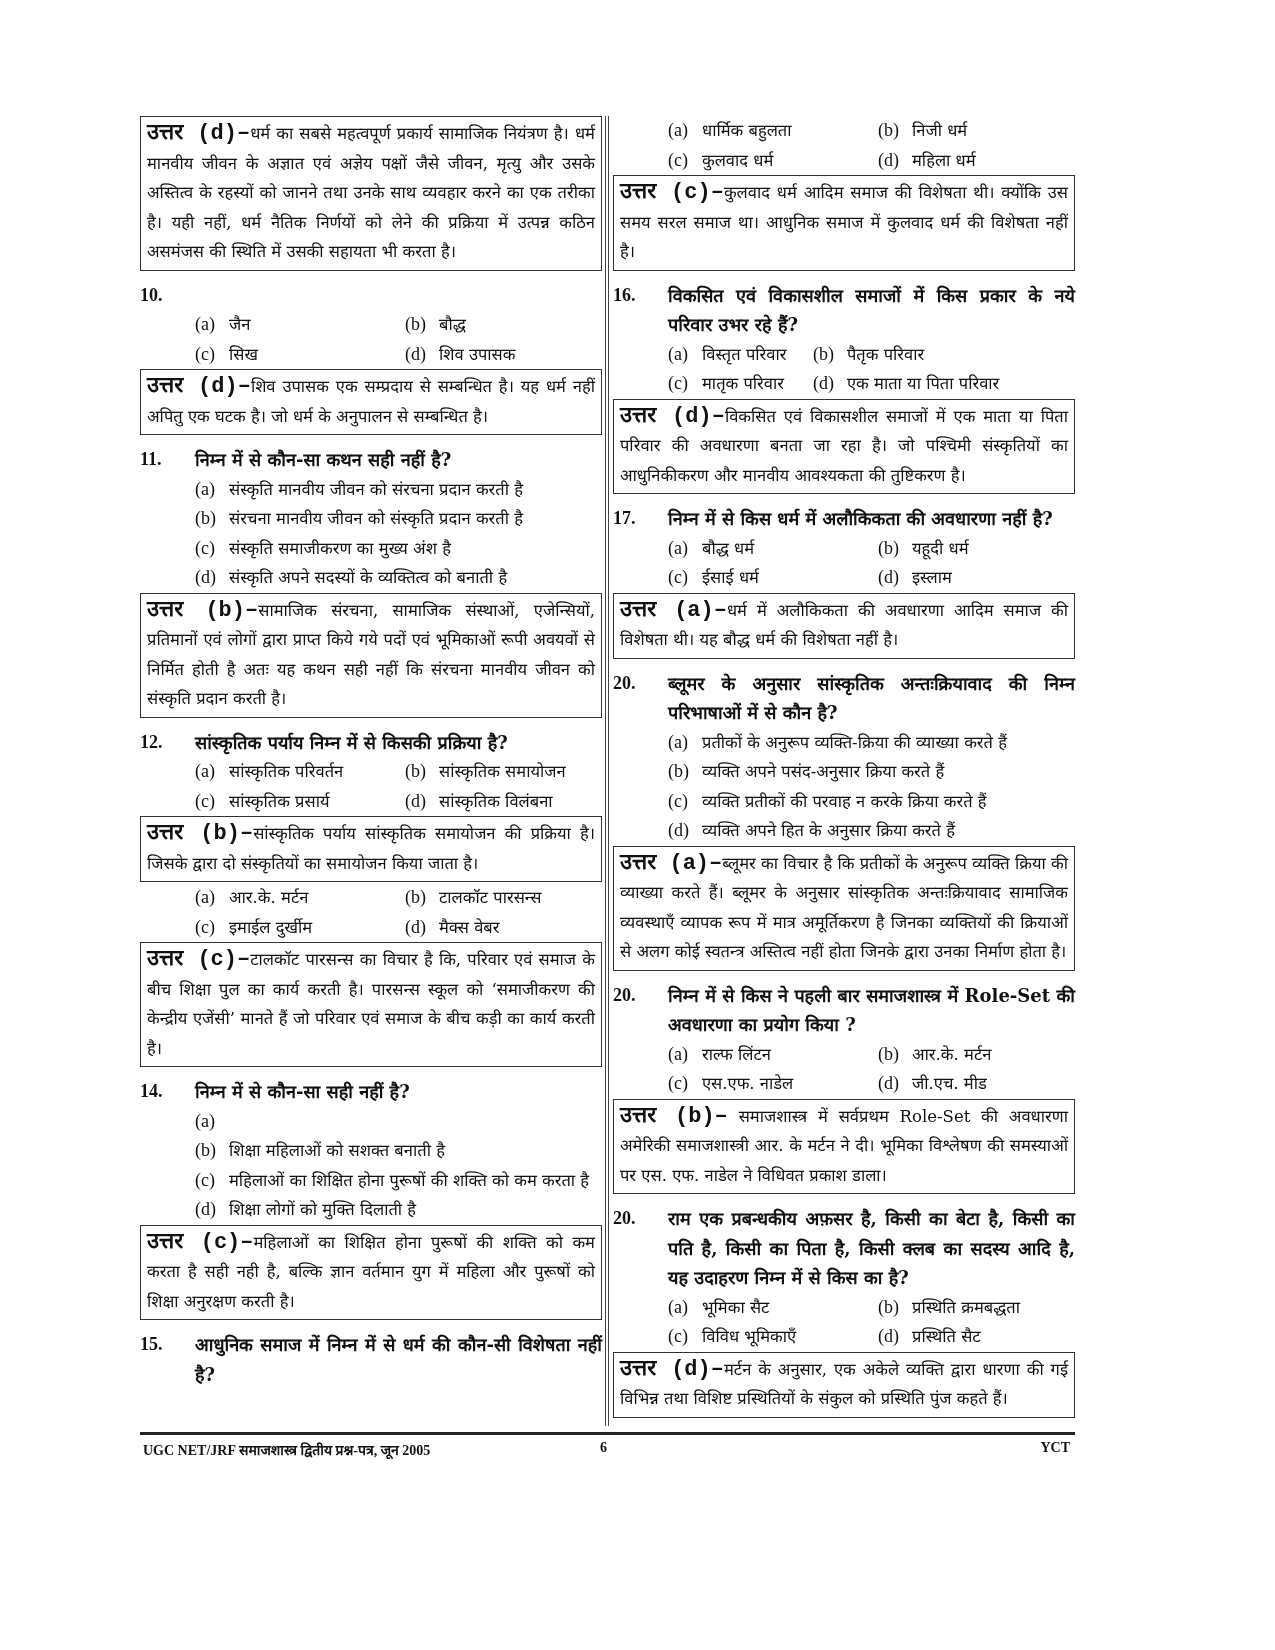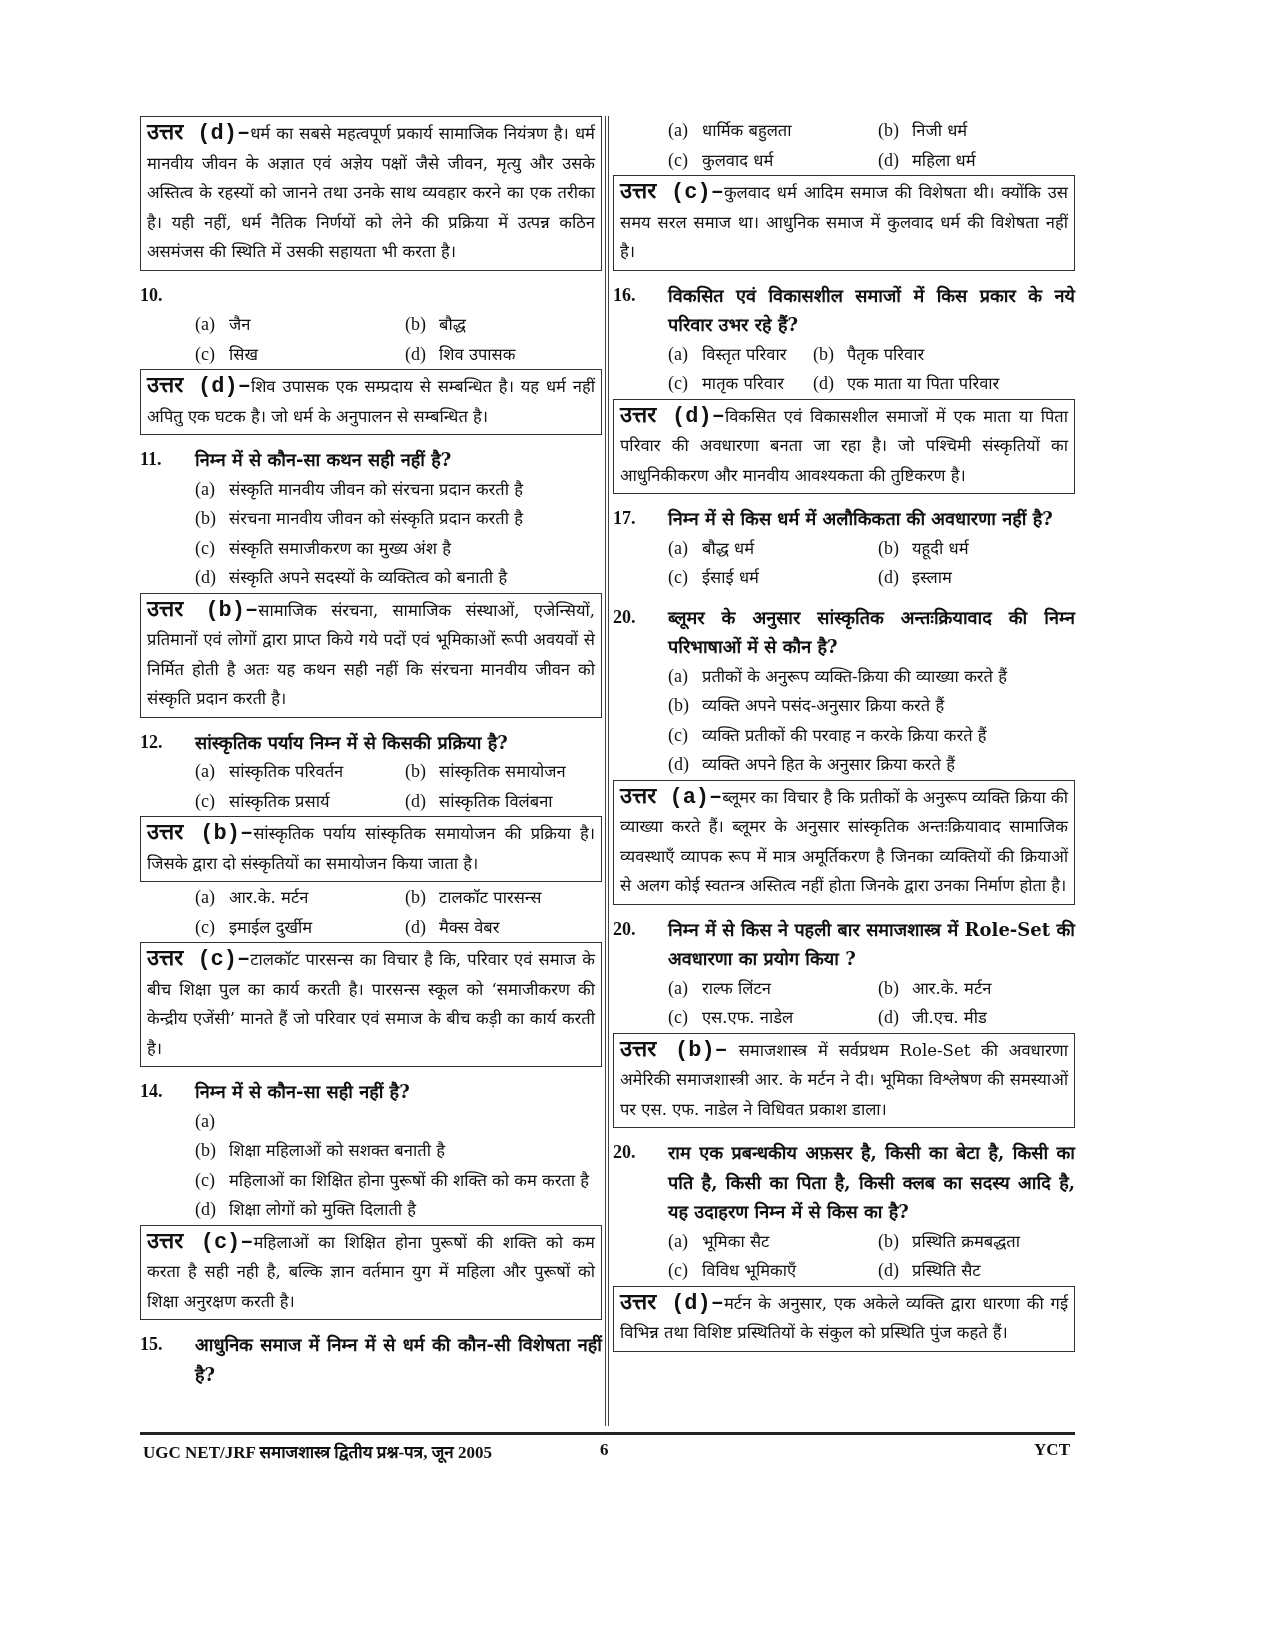--- a/index.html
+++ b/index.html
@@ -19,21 +19,21 @@
   .q .txt { flex: 1; text-align: justify; }
   .opts { display: grid; grid-template-columns: 210px 1fr; padding-left: 55px;
           font-size: 16.5px; line-height: 29.5px; }
   .opts.wide { grid-template-columns: 1fr; }
   .opts.narrow { grid-template-columns: 145px 1fr; }
   .opt { display: flex; }
   .opt .key { font-family: "Liberation Serif", serif; font-size: 18px; width: 34px; flex: none; }
   .footer-rule { position: absolute; left: 140px; top: 1432px; width: 935px; height: 0;
                  border-top: 3px solid #222; }
   .footer { position: absolute; left: 140px; top: 1440px; width: 935px; height: 24px;
-            font-family: "Liberation Serif", serif; font-weight: bold; font-size: 17px; }
+            font-family: "Liberation Serif", serif; font-weight: bold; font-size: 14px; }
   .footer .l { position: absolute; left: 3px; }
   .footer .c { position: absolute; left: 460px; }
   .footer .r { position: absolute; right: 5px; }
 </style>
 </head>
 <body>
 
 <div class="page">
 
   <div class="col col-left">
@@ -239,20 +239,23 @@
         </div>
       <div class="opt">
           <span class="key">(c)</span>
           <span>ईसाई धर्म</span>
         </div>
       <div class="opt">
           <span class="key">(d)</span>
           <span>इस्लाम</span>
         </div>
     </div>
+    <div class="ans">
+      <span class="lbl">उत्तर (a)–</span><span>धर्म में अलौकिकता की अवधारणा आदिम समाज की विशेषता थी। यह बौद्ध धर्म की विशेषता नहीं है।</span>
+    </div>
 
     <div class="q">
       <span class="num">20.</span>
       <span class="txt">ब्लूमर के अनुसार सांस्कृतिक अन्तःक्रियावाद की निम्न परिभाषाओं में से कौन है?</span>
     </div>
     <div class="opts wide">
       <div class="opt">
           <span class="key">(a)</span>
           <span>प्रतीकों के अनुरूप व्यक्ति-क्रिया की व्याख्या करते हैं</span>
         </div>

